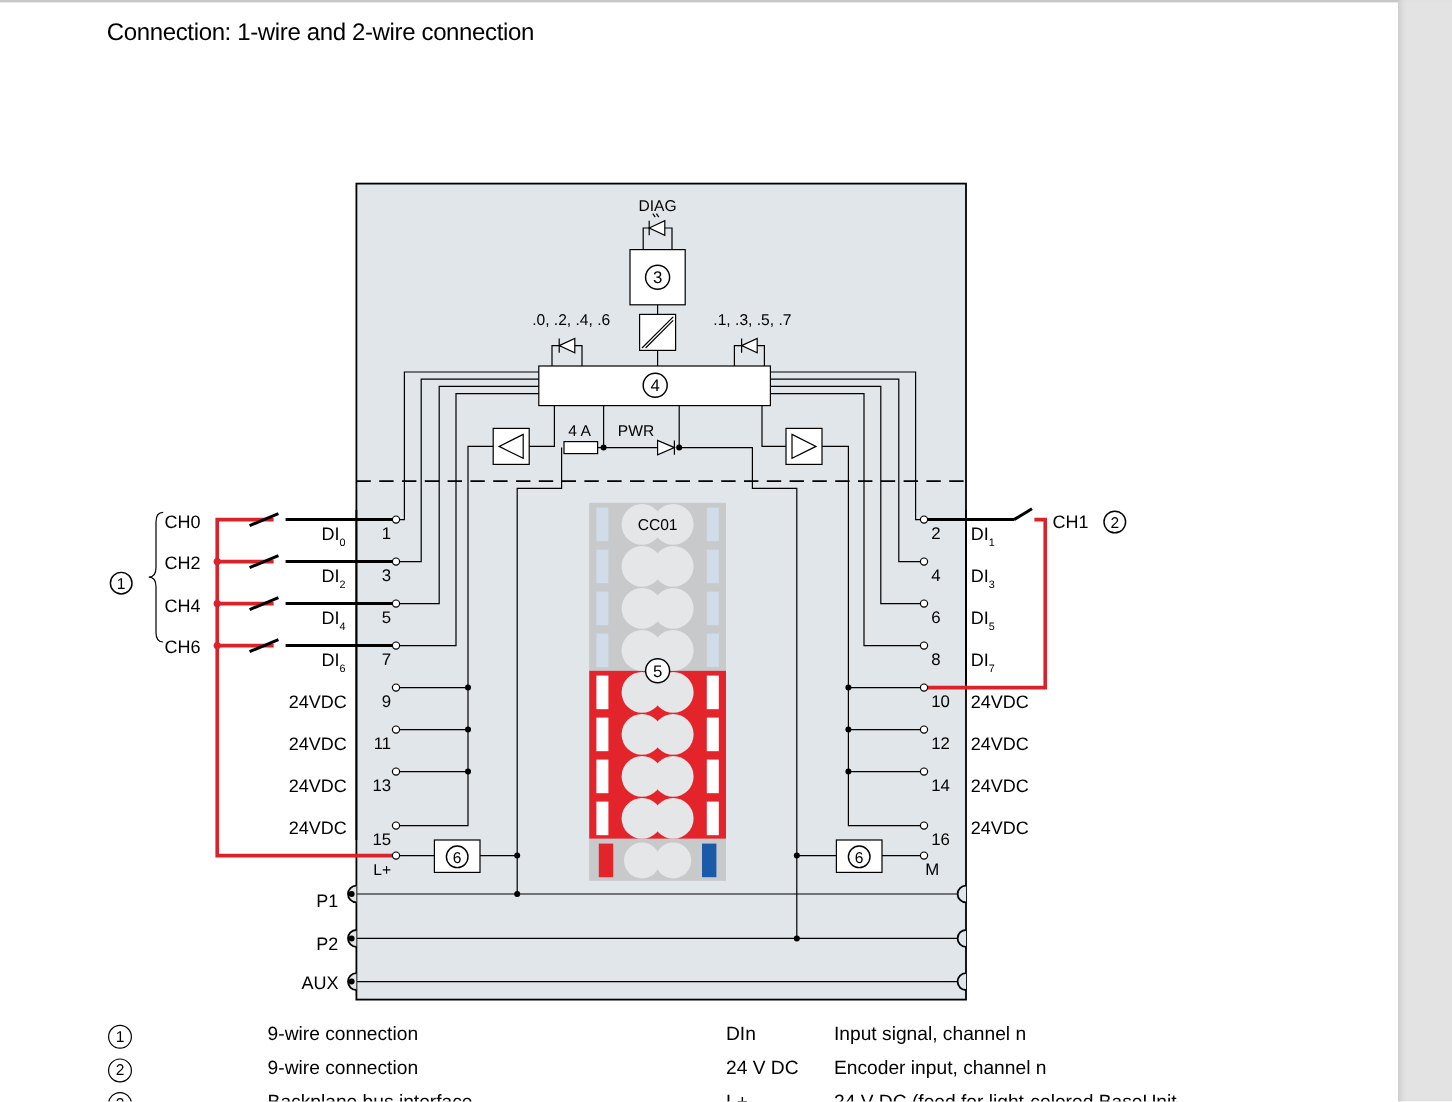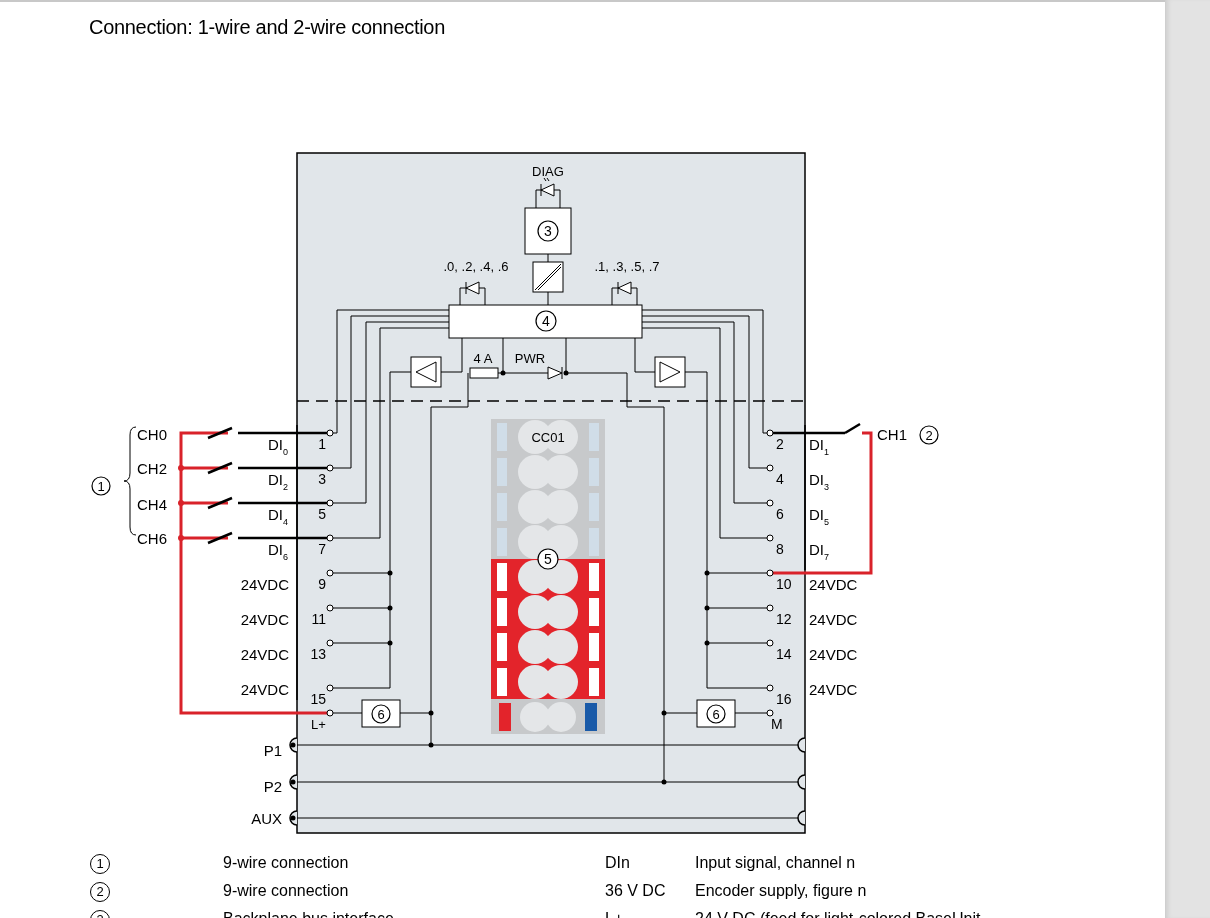--- a/index.html
+++ b/index.html
@@ -320,22 +320,22 @@
   <div class="legend">
     <div class="lrow" style="top:4px;width:1165px">
       <span class="lnum">1</span>
       <span class="ltext">9-wire connection</span>
       <span class="lkey">DIn</span>
       <span class="lval">Input signal, channel n</span>
     </div>
     <div class="lrow" style="top:32px;width:1165px">
       <span class="lnum">2</span>
       <span class="ltext">9-wire connection</span>
-      <span class="lkey">36 V DC</span>
-      <span class="lval">Encoder supply, figure n</span>
+      <span class="lkey">24 V DC</span>
+      <span class="lval">Encoder input, channel n</span>
     </div>
     <div class="lrow" style="top:60px;width:1165px">
       <span class="lnum">3</span>
       <span class="ltext">Backplane bus interface</span>
       <span class="lkey">L+</span>
       <span class="lval">24 V DC (feed for light-colored BaseUnit</span>
     </div>
   </div>
 </div>
 

